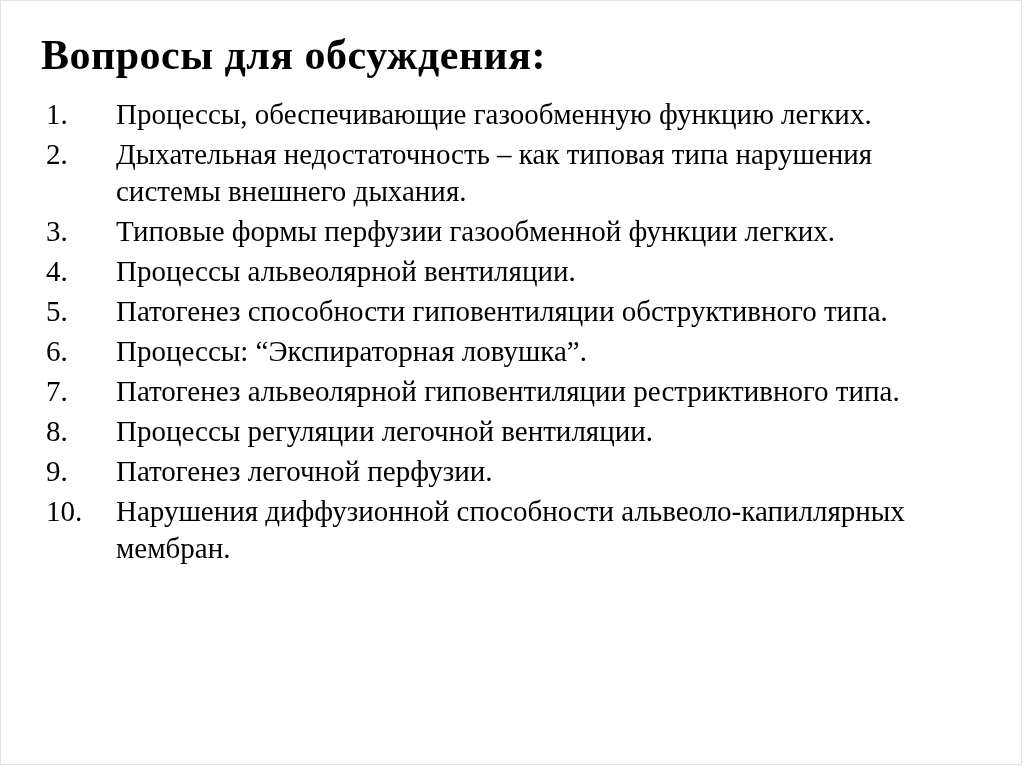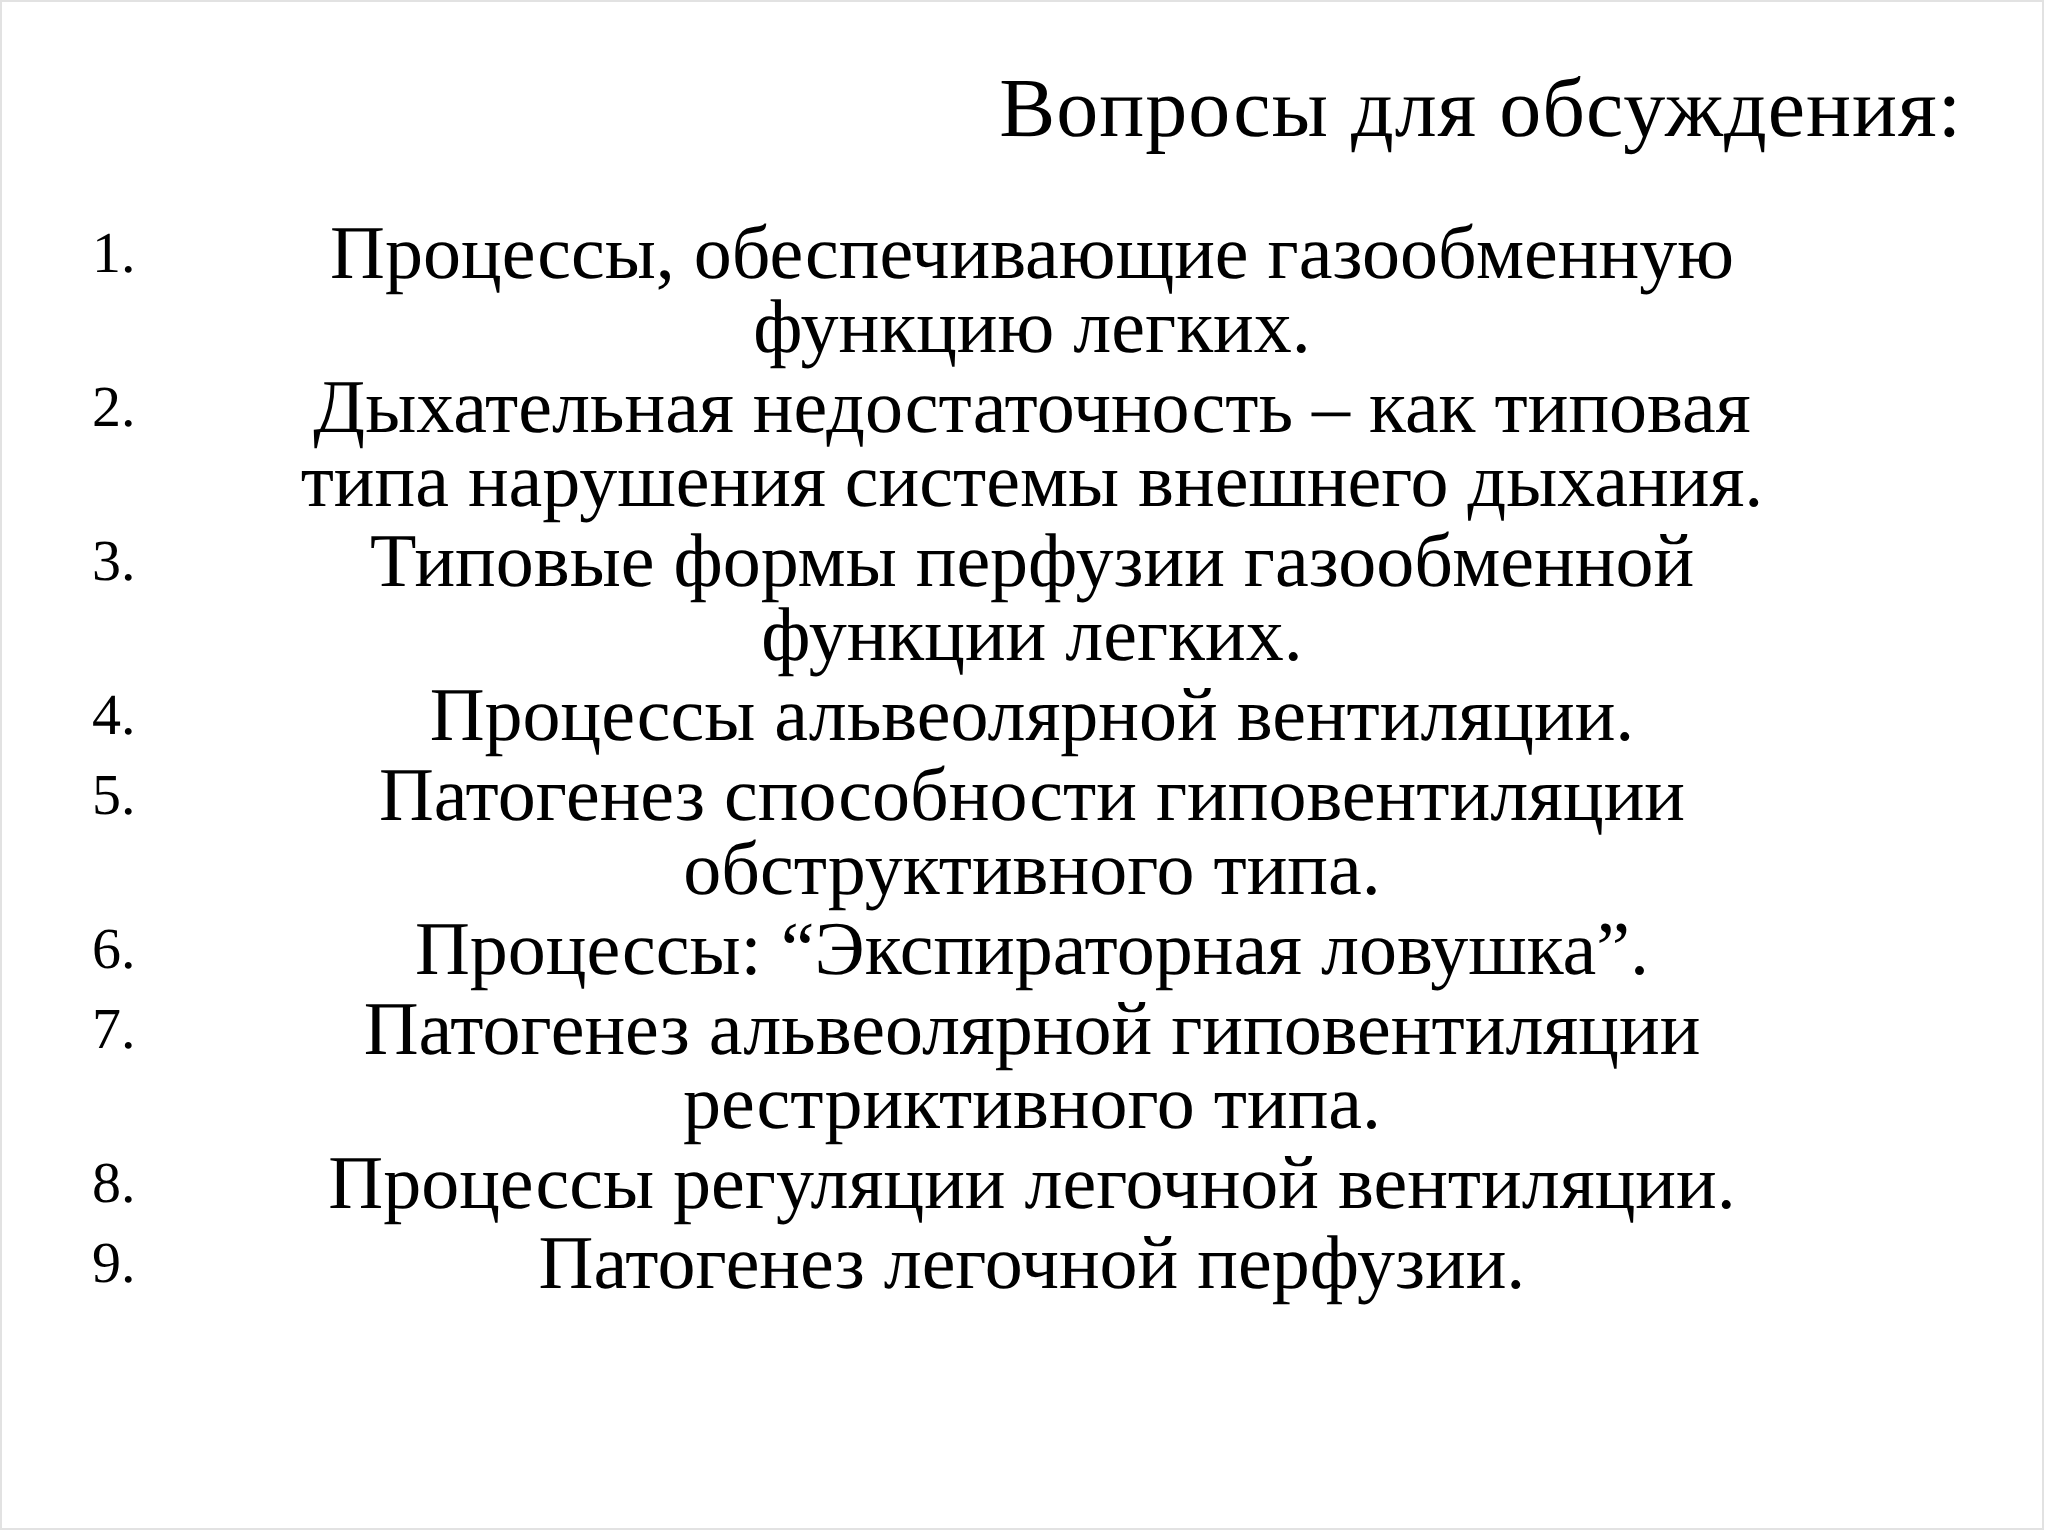--- a/index.html
+++ b/index.html
@@ -12,24 +12,24 @@
     width: 1022px;
     height: 765px;
     border: 1px solid #e2e2e2;
     background: #ffffff;
     font-family: "Liberation Serif", "DejaVu Serif", serif;
     color: #000000;
     overflow: hidden;
     box-sizing: border-box;
   }
   .slide-title {
-    margin: 30px 40px 30px 40px;
-    text-align: right;
+    margin: 30px 40px 17px 40px;
+    text-align: left;
     font-size: 42px;
-    font-weight: normal;
+    font-weight: bold;
     letter-spacing: 0.5px;
     color: #000000;
   }
   .question-list {
     margin: 0;
     padding: 0 90px 0 45px;
   }
   .question-item {
     display: flex;
     align-items: flex-start;
@@ -37,23 +37,23 @@
   }
   .question-number {
     flex: 0 0 70px;
     font-size: 29px;
     line-height: 37px;
     text-align: left;
   }
   .question-text {
     flex: 1 1 auto;
     max-width: 800px;
-    font-size: 38px;
+    font-size: 29px;
     line-height: 37px;
-    text-align: center;
+    text-align: left;
   }
 </style>
 </head>
 <body>
 
 <div class="slide">
   <div class="slide-title">Вопросы для обсуждения:</div>
 
   <div class="question-list">
 
@@ -95,15 +95,19 @@
     <div class="question-item">
       <span class="question-number">8.</span>
       <span class="question-text">Процессы регуляции легочной вентиляции.</span>
     </div>
 
     <div class="question-item">
       <span class="question-number">9.</span>
       <span class="question-text">Патогенез легочной перфузии.</span>
     </div>
 
+    <div class="question-item">
+      <span class="question-number">10.</span>
+      <span class="question-text">Нарушения диффузионной способности альвеоло-капиллярных мембран.</span>
+    </div>
 
   </div>
 </div>
 
 </body></html>

